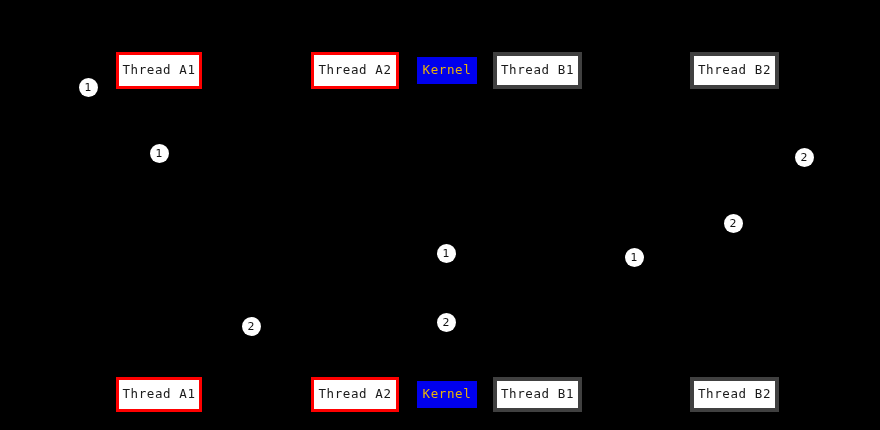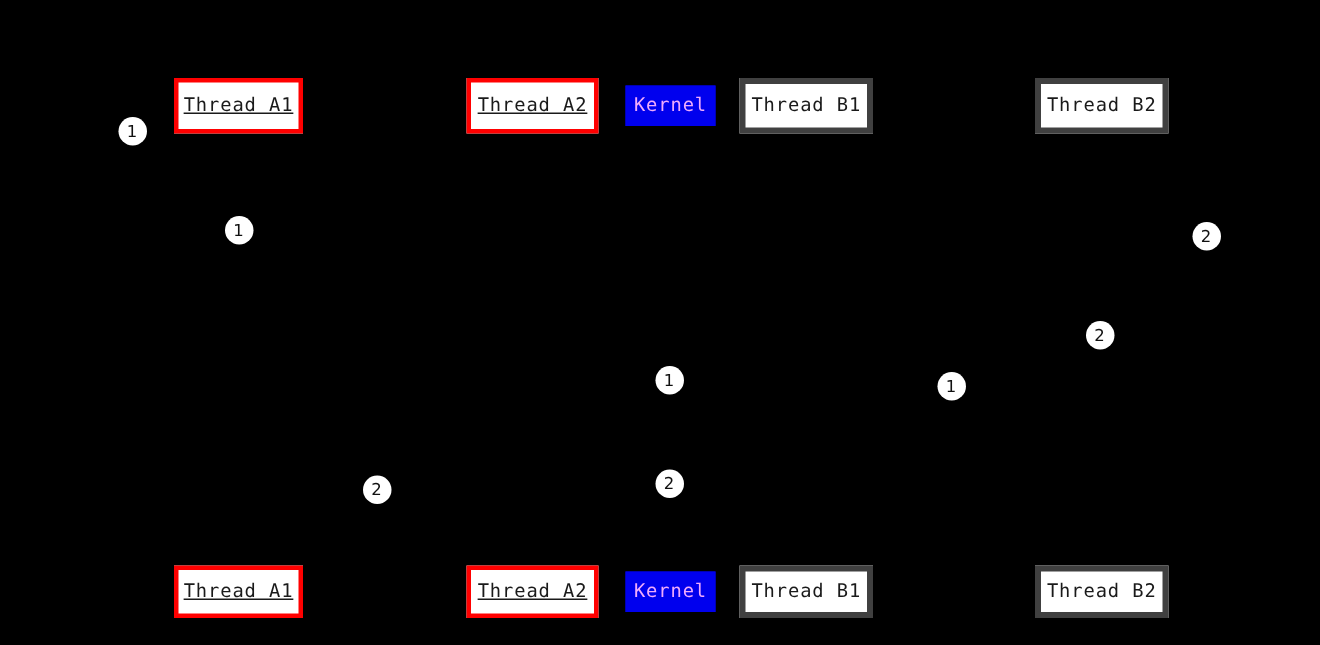--- a/index.html
+++ b/index.html
@@ -26,25 +26,25 @@
     color: #1a1a1a;
     display: flex;
     align-items: center;
     justify-content: center;
     font-family: "DejaVu Sans Mono", monospace;
     font-size: 12.5px;
     letter-spacing: 0.6px;
     white-space: nowrap;
     line-height: 1;
   }
-  .lifeline-box.border-red   { border: 3px solid #ff0000; text-decoration: underline; }
+  .lifeline-box.border-red   { border: 3px solid #ff0000; }
   .lifeline-box.border-blue  { border: 4px solid #404040; }
   .lifeline-box.fill-blue {
     background: #0000ee;
-    color: #f0abfc;
+    color: #eab308;
     border: 1px solid #0000ee;
   }
 
   
   .lifeline-line {
     position: absolute;
     width: 1px;
     background: #000000;
   }
 

